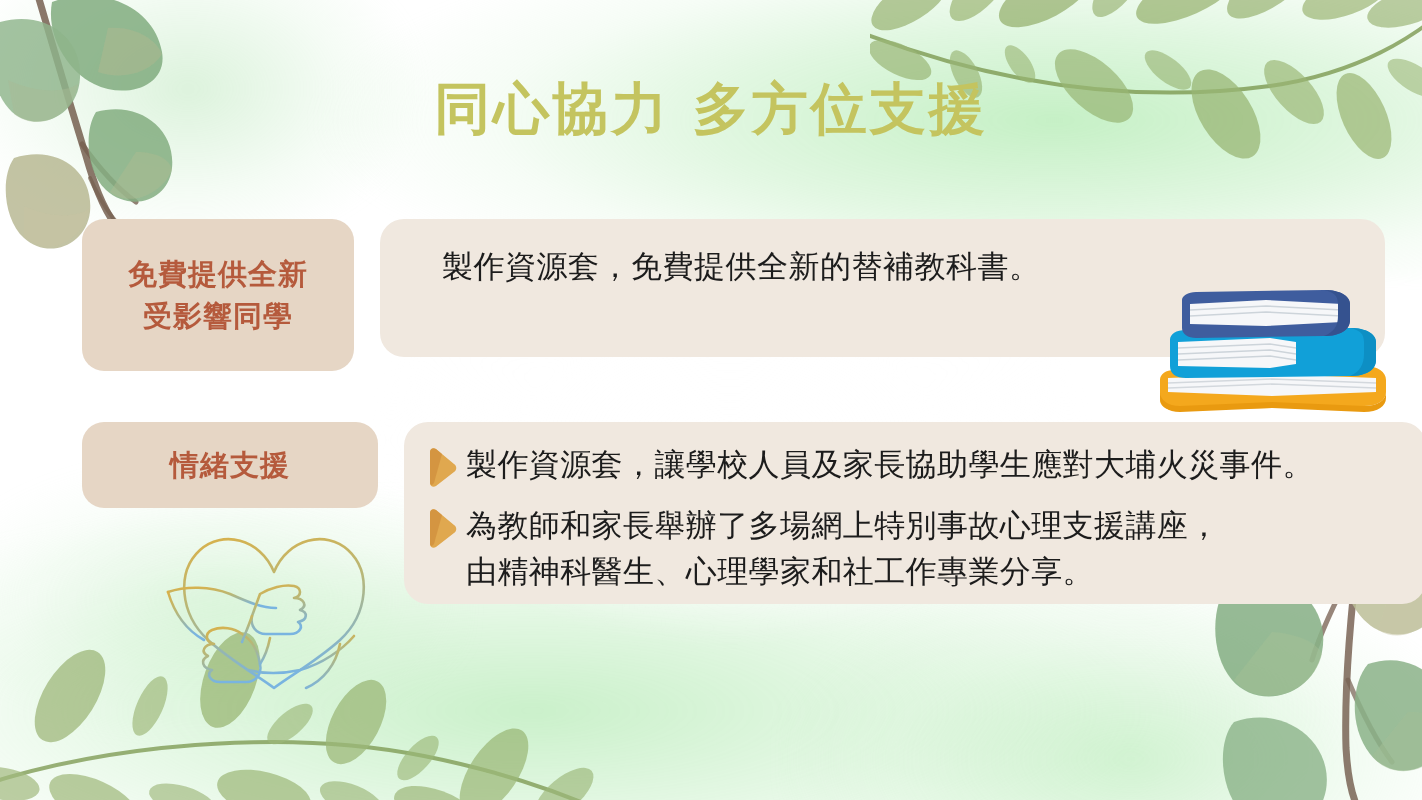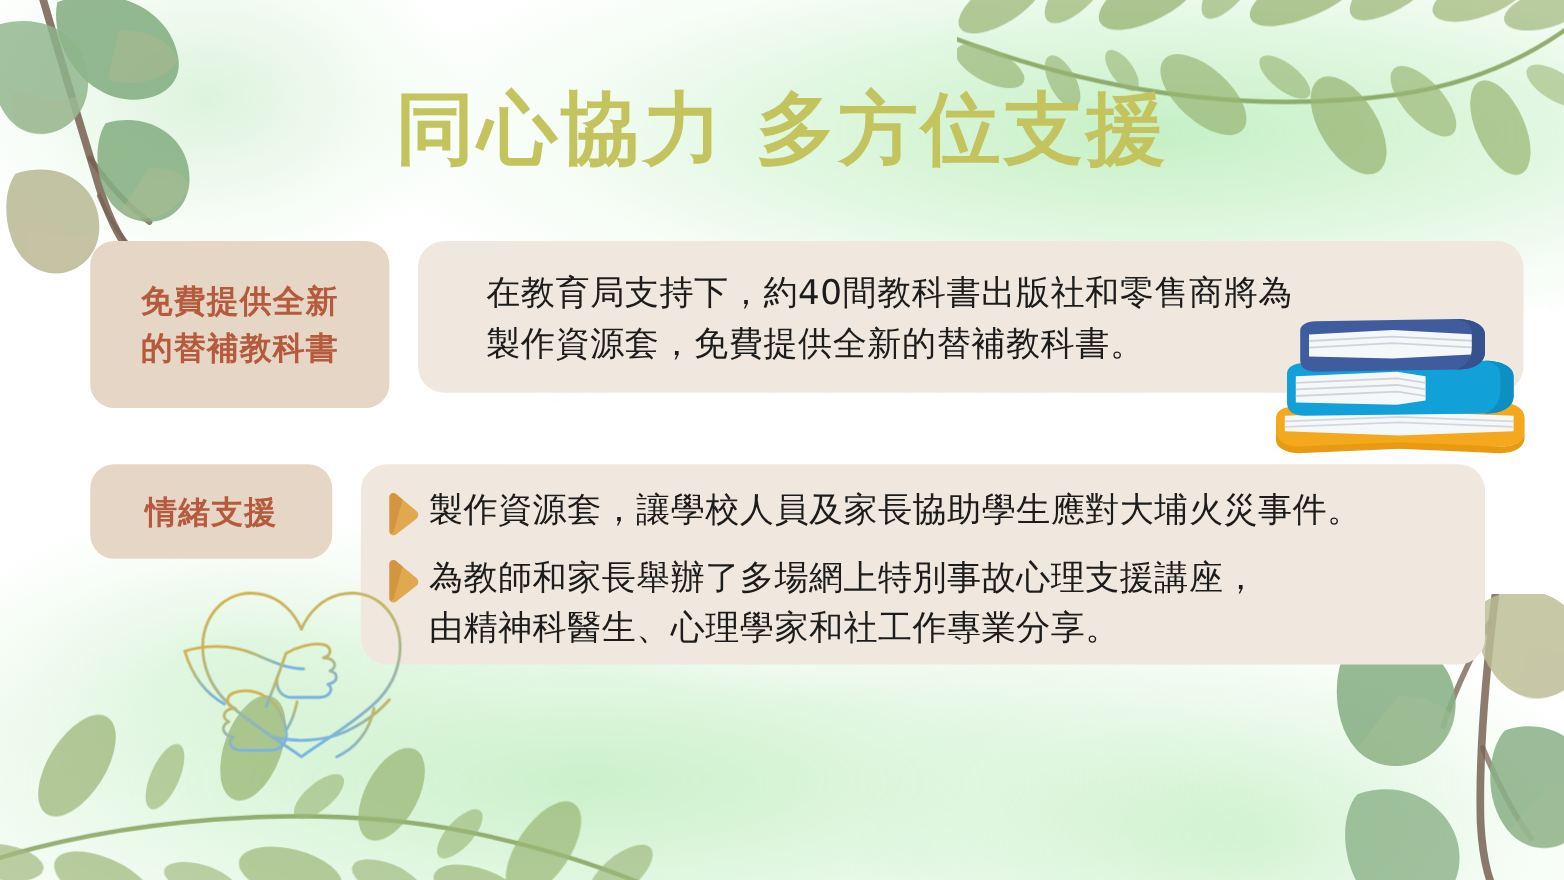--- a/index.html
+++ b/index.html
@@ -98,21 +98,21 @@
   .leaves-bl { left: -16px; bottom: -18px; width: 620px; height: 230px; }
   .leaves-br { right: -30px; bottom: -20px; width: 330px; height: 280px; }
 
   
   .title {
     position: absolute;
     left: 0; right: 0;
     top: 80px;
     text-align: center;
     font-family: "DejaVu Sans", "Liberation Sans", sans-serif;
-    font-size: 72px;
+    font-size: 56px;
     font-weight: 700;
     letter-spacing: 3px;
     color: #c4c45f;
     line-height: 1.05;
     white-space: nowrap;
   }
 
   
   .row {
     position: absolute;
@@ -132,21 +132,21 @@
     color: #b55a3c;
     font-family: "DejaVu Sans", "Liberation Sans", sans-serif;
     font-weight: 700;
     font-size: 29px;
     line-height: 1.45;
     letter-spacing: 1px;
     box-sizing: border-box;
     padding: 10px 32px;
   }
   .label-books   { width: 272px; height: 152px; }
-  .label-emotion { width: 220px; height: 86px;  }
+  .label-emotion { width: 296px; height: 86px;  }
 
   .content-card {
     border-radius: 24px;
     background: #f0e8df;
     box-sizing: border-box;
     position: relative;
   }
   .content-books {
     width: 1005px;
     height: 138px;
@@ -307,27 +307,26 @@
       </g>
     </svg>
   </div>
 
   <div class="title">同心協力 多方位支援</div>
 
   <div class="row row-books">
     <div class="label-card label-books">
       <div>
         <div>免費提供全新</div>
-        <div>的替補教科書</div>
+        <div>受影響同學</div>
       </div>
     </div>
 
     <div class="content-card content-books">
       <div class="body-text">
-        <div>在教育局支持下，約40間教科書出版社和零售商將為</div>
         <div>製作資源套，免費提供全新的替補教科書。</div>
       </div>
     </div>
   </div>
 
   <svg class="books-img" viewBox="0 0 238 126">
 
     <path d="M6 92 C6 86, 12 82, 20 82 L210 78 C224 78, 232 84, 232 92 L232 104
              C232 112, 224 118, 210 118 L20 122 C12 122, 6 118, 6 112 Z" fill="#f4a81d"></path>
     <path d="M14 90 L118 86 L222 90 L222 104 L118 108 L14 104 Z" fill="#f6f7f9"></path>

